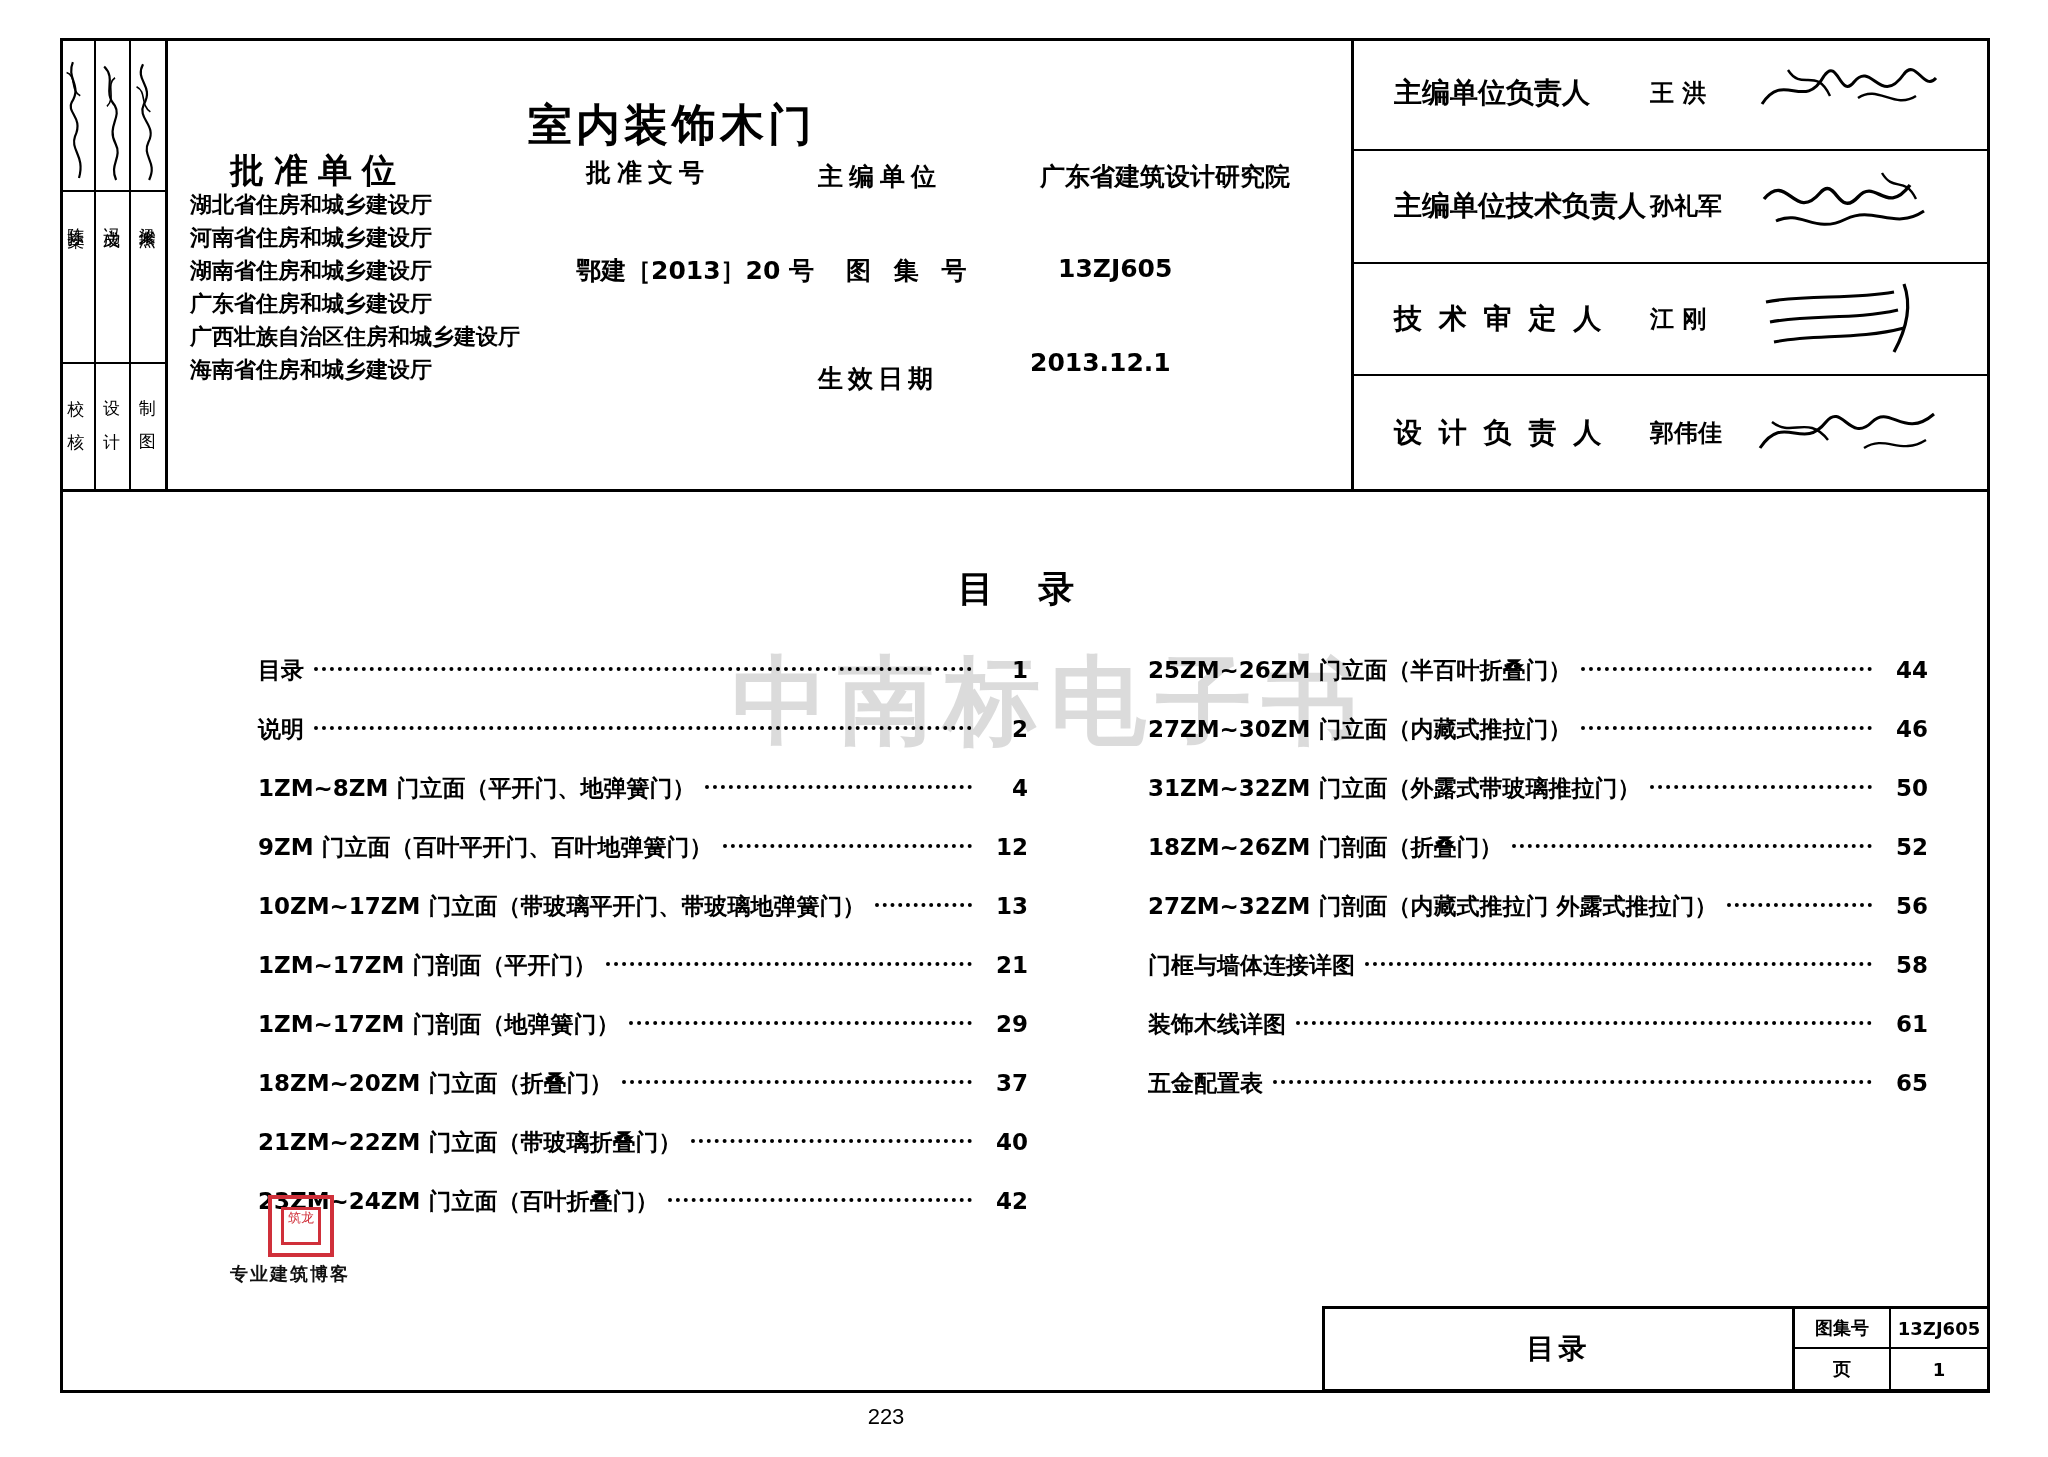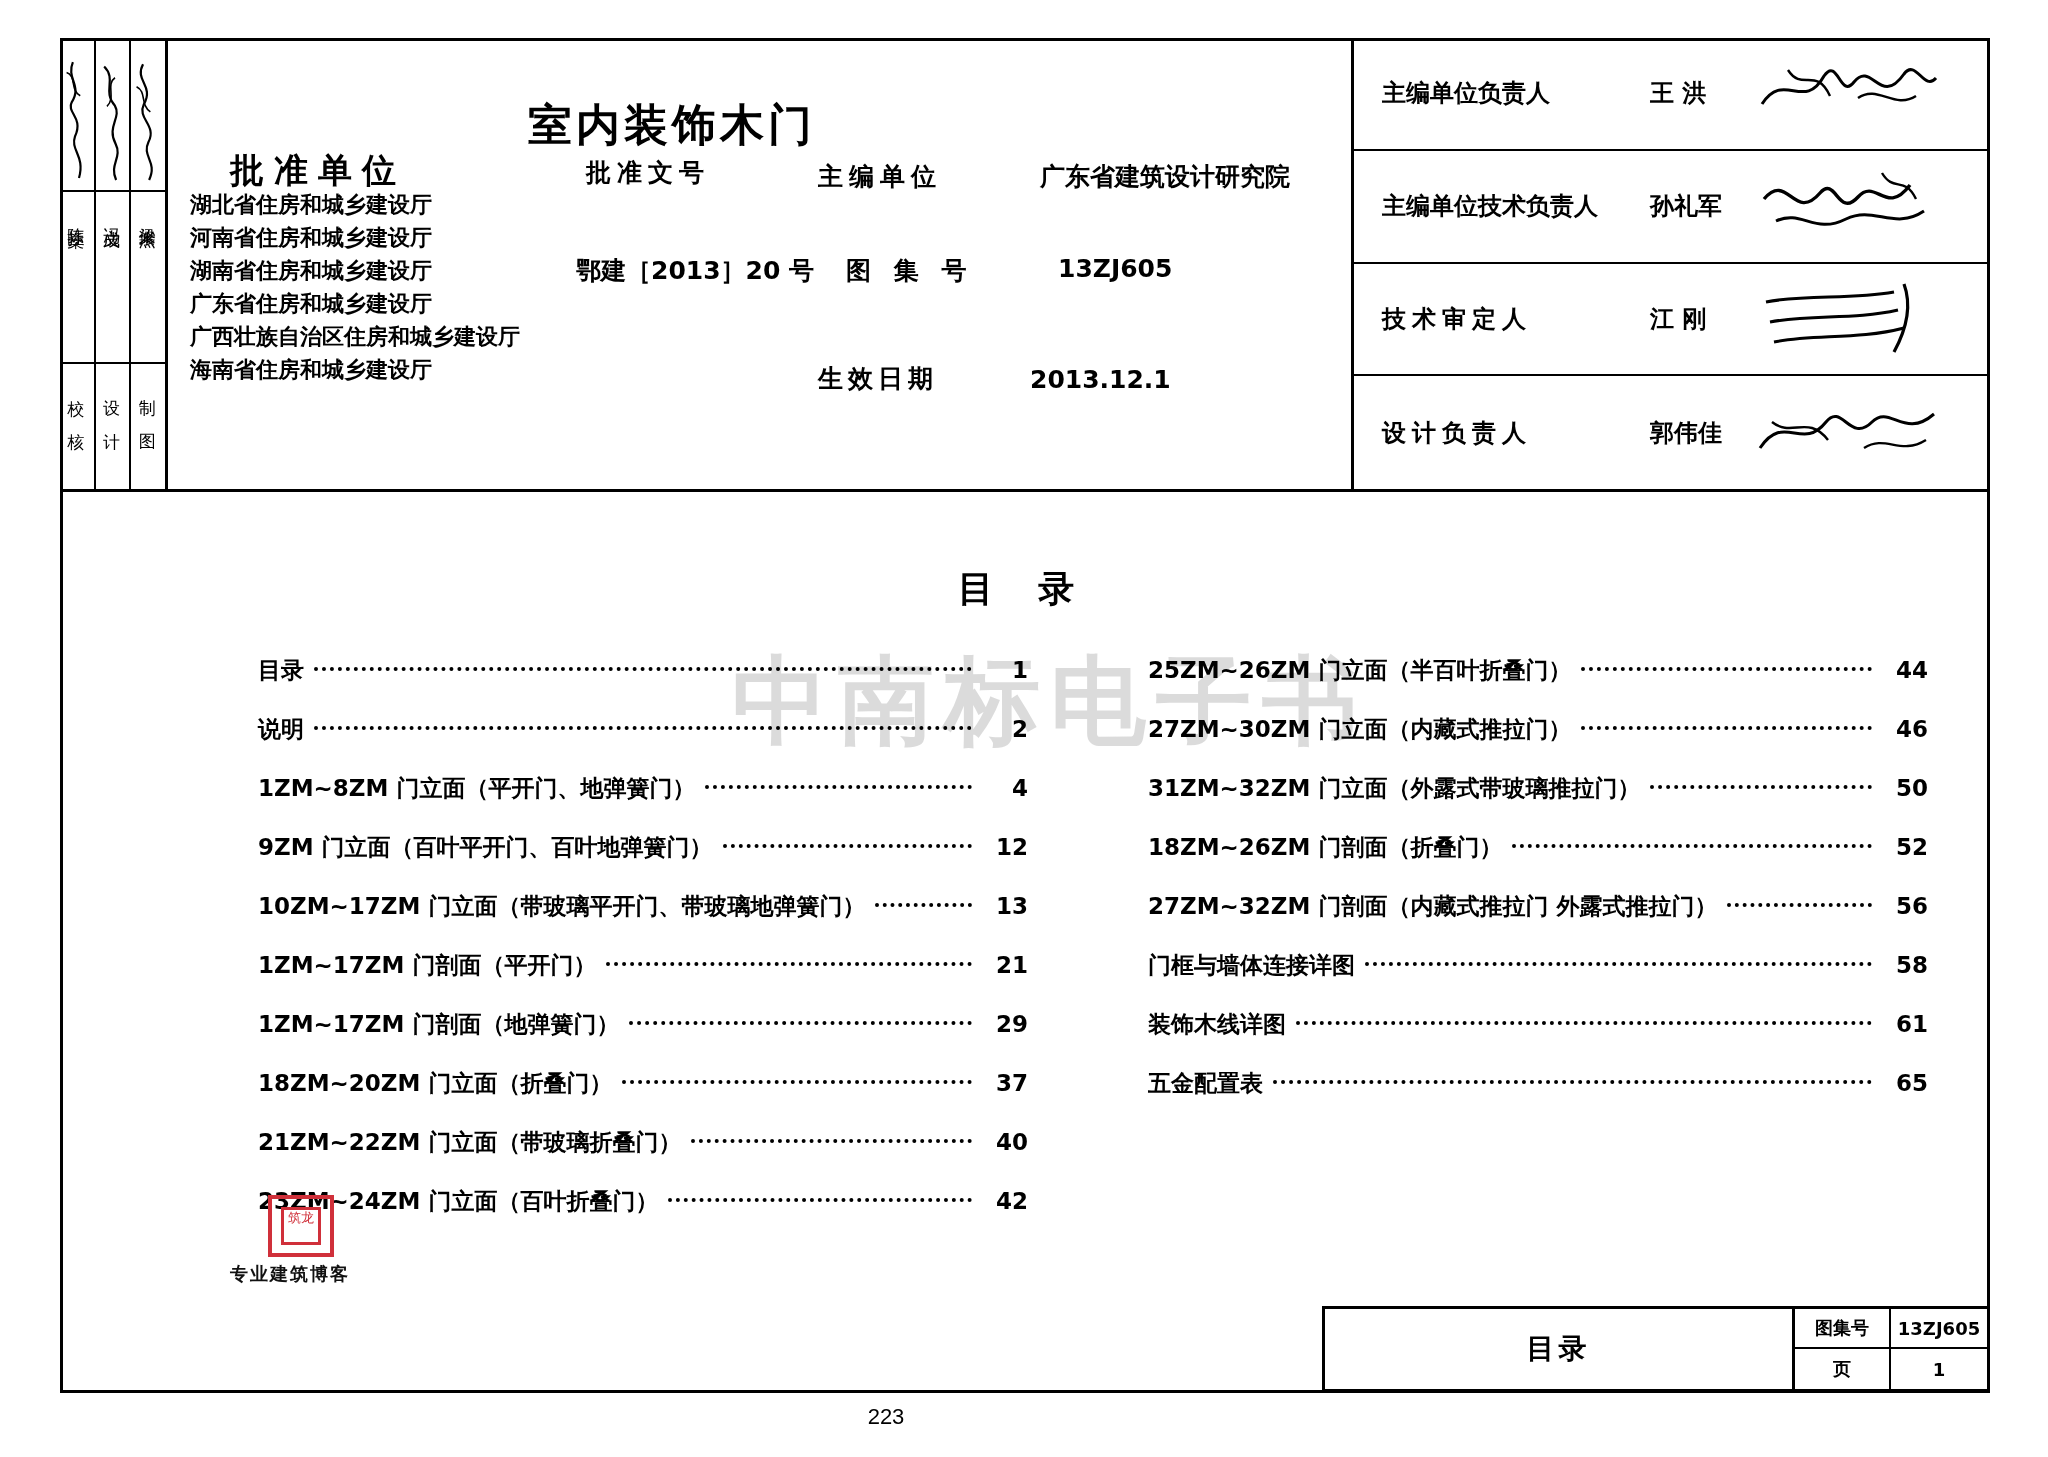--- a/index.html
+++ b/index.html
@@ -201,46 +201,45 @@
     letter-spacing: 5px;
     font-family: "DejaVu Sans", sans-serif;
   }
   .val-effective {
     position: absolute;
     left: 862px;
     top: 310px;
     font-size: 25px;
     font-weight: bold;
     font-family: "DejaVu Sans", sans-serif;
-    margin-top: 17px;
   }
 
   
   .people-table {
     position: absolute;
     left: 1186px;
     top: 0;
     width: 636px;
     height: 100%;
   }
   .people-row {
     position: relative;
     height: 25%;
     box-sizing: border-box;
     border-bottom: 2px solid #000;
   }
   .people-row:last-child { border-bottom: none; }
   .people-role {
     position: absolute;
-    left: 28px;
+    left: 40px;
     top: 50%;
     transform: translateY(-50%);
-    font-size: 24px;
-    font-weight: bold;
-    font-family: Liberation Serif, serif;
+    font-size: 28px;
+    font-weight: bold;
+    font-family: Liberation Mono, monospace;
     white-space: nowrap;
   }
   .people-name {
     position: absolute;
     left: 296px;
     top: 50%;
     transform: translateY(-50%);
     font-size: 24px;
     font-weight: bold;
     font-family: "DejaVu Sans", sans-serif;

